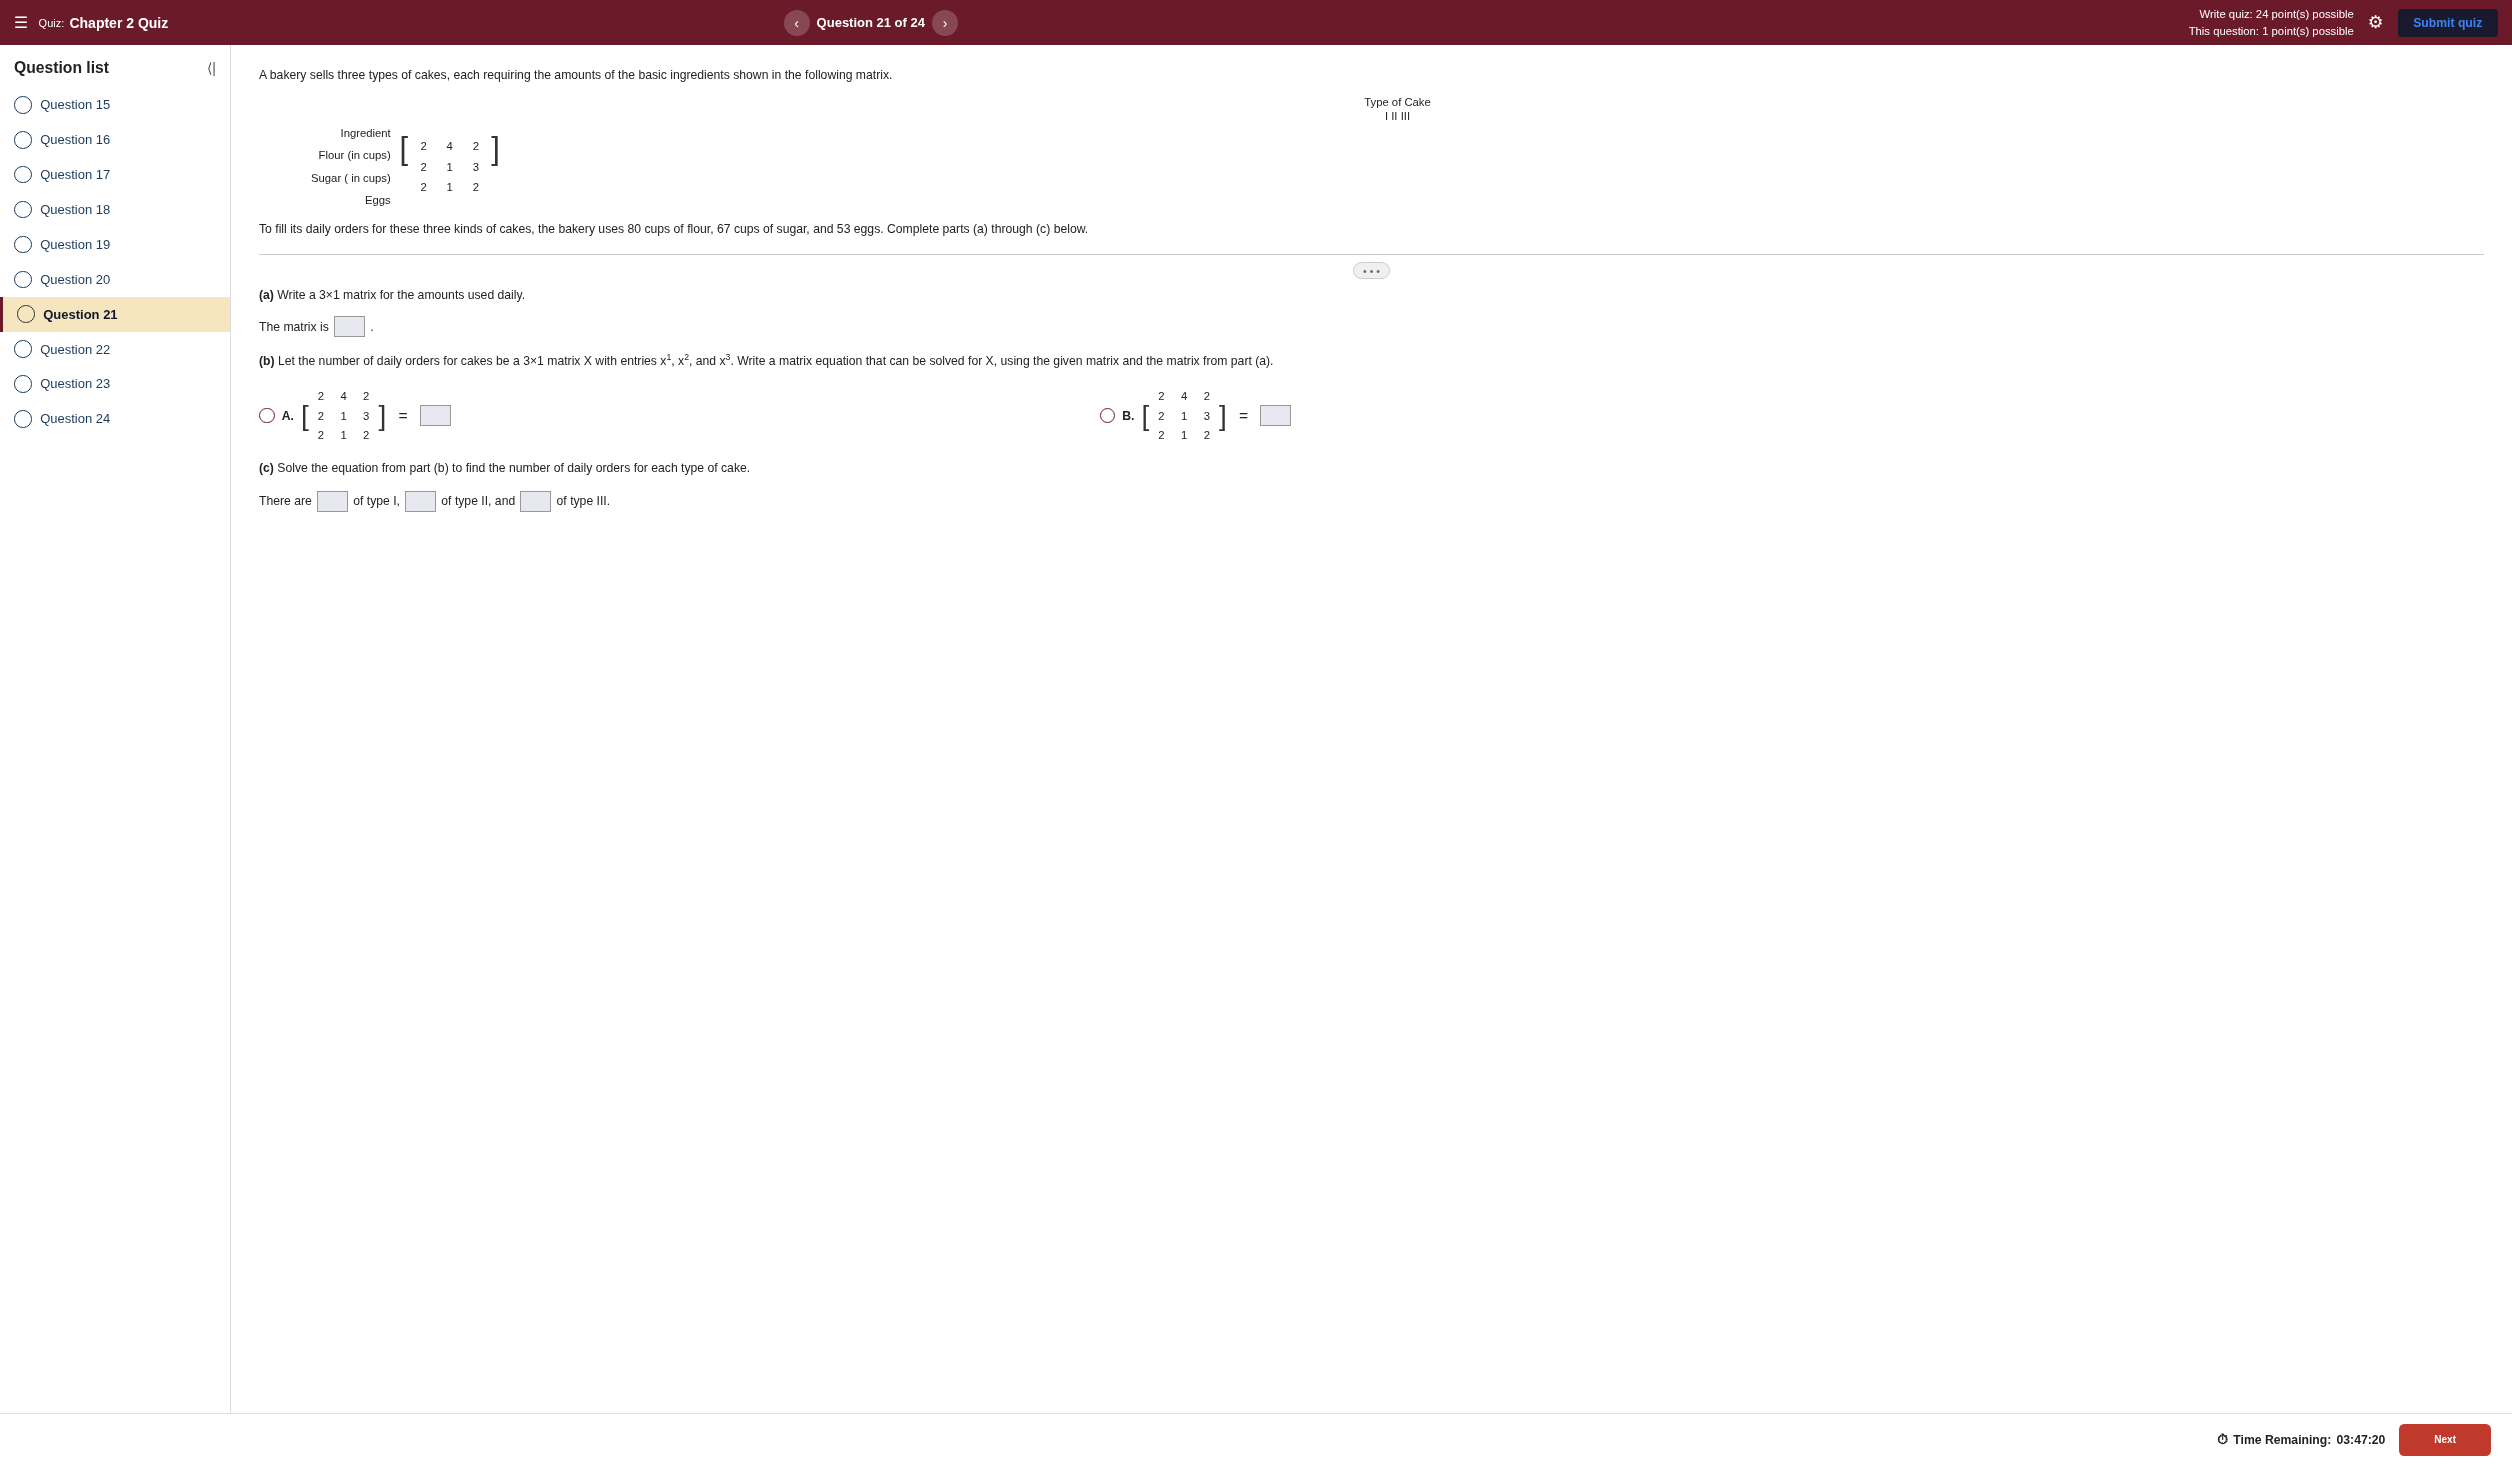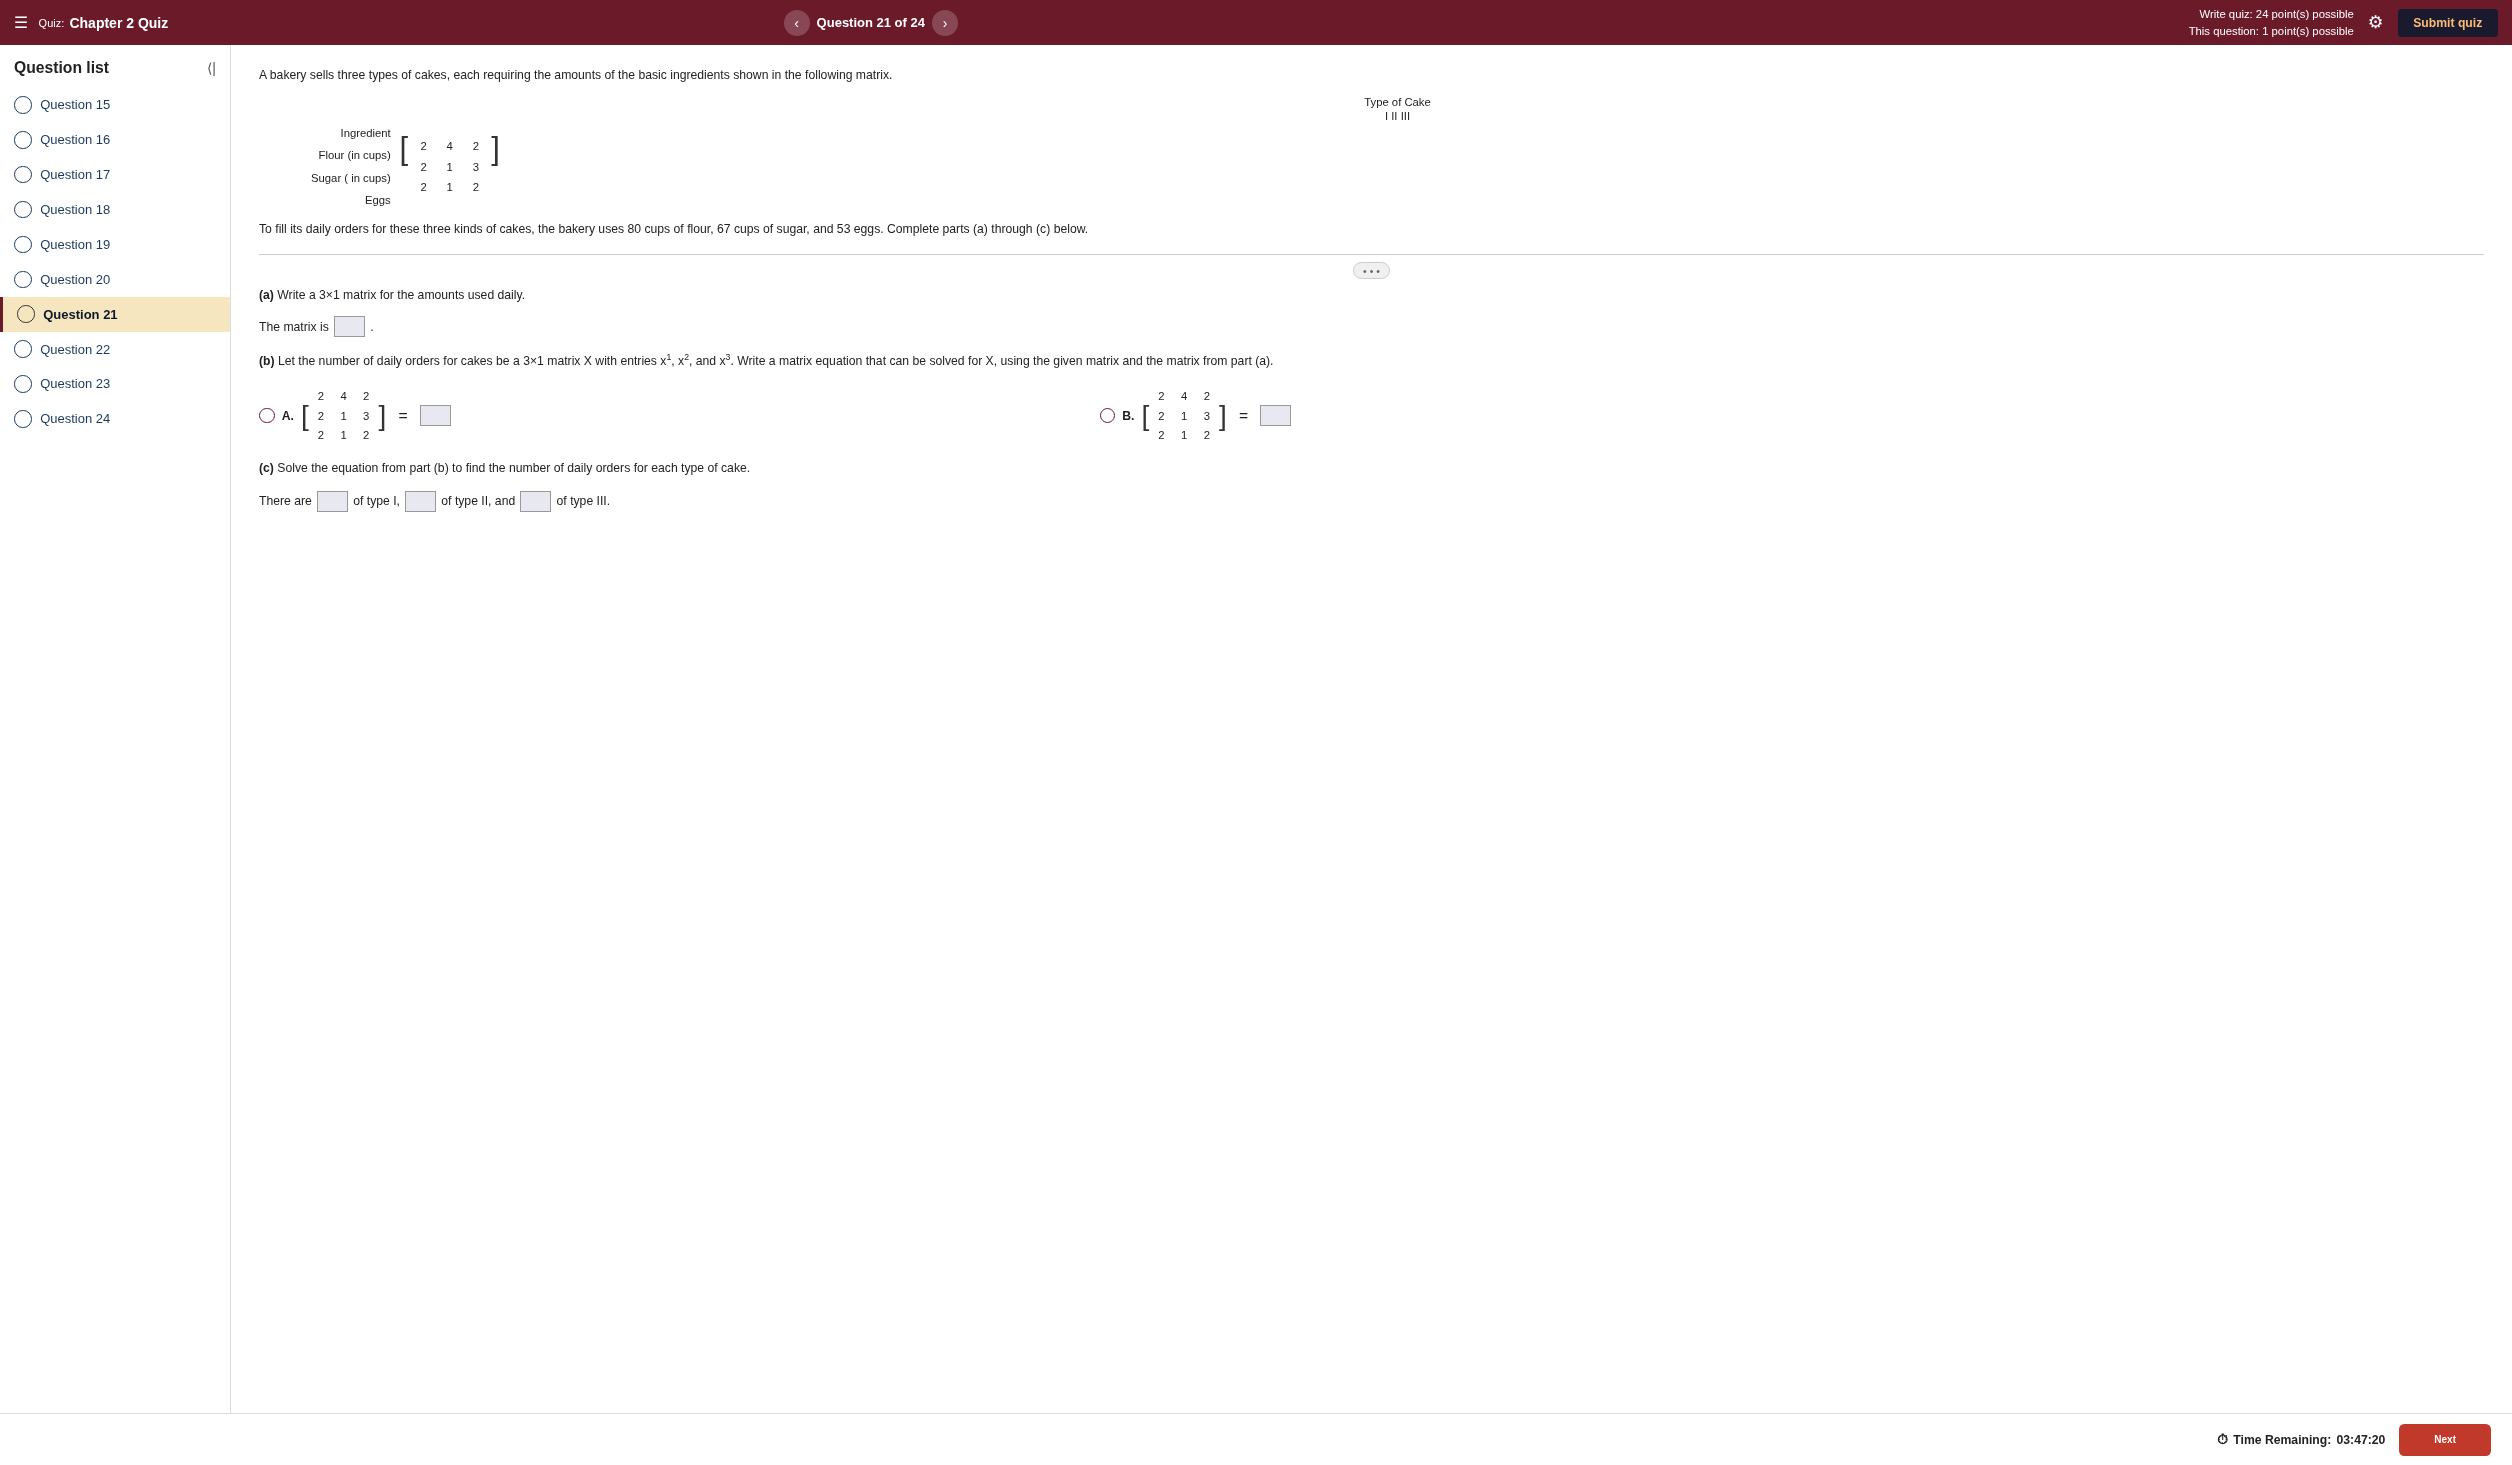--- a/index.html
+++ b/index.html
@@ -62,21 +62,21 @@
       font-size: 11.3px;
       line-height: 1.5;
       text-align: right;
     }
     .header-gear {
       font-size: 17.5px;
       cursor: pointer;
     }
     .submit-btn {
       background: #1a1a2e;
-      color: #fdba74;
+      color: #3b82f6;
       border: none;
       padding: 7px 15.7px;
       border-radius: 3.5px;
       font-size: 12.2px;
       font-weight: bold;
       cursor: pointer;
     }
 
     
     .main-layout {

